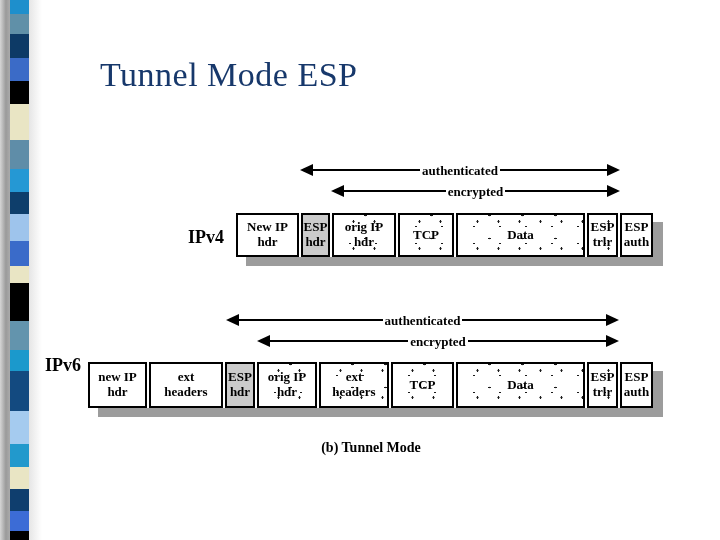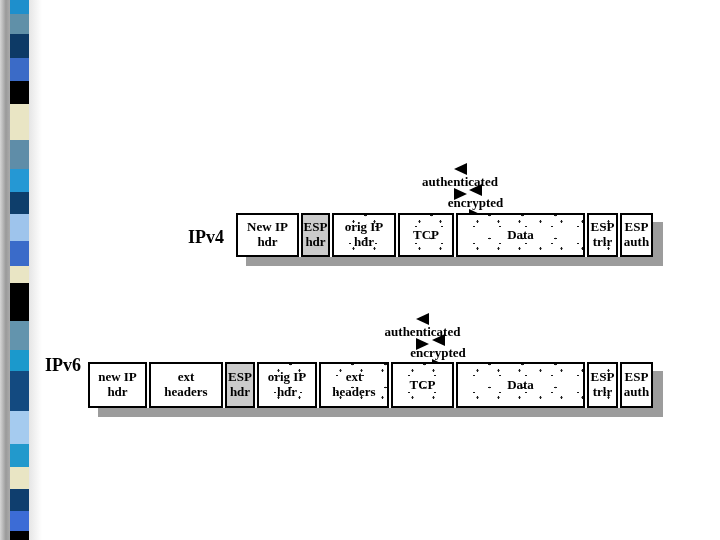--- a/index.html
+++ b/index.html
@@ -22,21 +22,21 @@
   }
   .edge-stripe > div { width:100%; }
 
   .title {
     position:absolute; left:100px; top:56px;
     font-size:34px; font-weight:400; letter-spacing:0.5px;
   }
 
   
   .arrow {
-    position:absolute; display:flex; align-items:center; height:14px;flex-direction:column;
+    position:absolute; display:flex; align-items:center; height:14px;
   }
   .arrow .line { flex:1; height:2px; background:#000; }
   .arrow .label {
     font-weight:bold; font-size:13px; color:#000; padding:0 2px;
     white-space:nowrap; line-height:1;
   }
   .ah { width:0; height:0; border-top:6px solid transparent; border-bottom:6px solid transparent; }
   .ah.left  { border-right:13px solid #000; }
   .ah.right { border-left:13px solid #000; }
 
@@ -94,20 +94,21 @@
       <div style="background: rgb(27, 153, 204); height: 21px;"></div>
       <div style="background: rgb(19, 74, 128); height: 40px;"></div>
       <div style="background: rgb(165, 203, 239); height: 33px;"></div>
       <div style="background: rgb(34, 153, 204); height: 23px;"></div>
       <div style="background: rgb(233, 229, 196); height: 22px;"></div>
       <div style="background: rgb(15, 62, 110); height: 22px;"></div>
       <div style="background: rgb(60, 108, 214); height: 20px;"></div>
       <div style="background: rgb(0, 0, 0); height: 9px;"></div>
     </div>
 
+  <h1 class="title" style="color: rgb(23, 56, 107);">Tunnel Mode ESP</h1>
 
   <div class="arrow" style="left:300px; top:163px; width:320px">
     <span class="ah left"></span>
     <span class="line"></span>
     <span class="label">authenticated</span>
     <span class="line"></span>
     <span class="ah right"></span>
   </div>
 
   <div class="arrow" style="left:331px; top:184px; width:289px">
@@ -165,14 +166,15 @@
     <div class="pbox speckled" style="width:70px">ext
 headers</div>
     <div class="pbox speckled" style="width:63px">TCP</div>
     <div class="pbox speckled" style="width:129px">Data</div>
     <div class="pbox speckled" style="width:31px">ESP
 trlr</div>
     <div class="pbox plain" style="width:33px">ESP
 auth</div>
   </div>
 
+  <div class="caption">(b) Tunnel Mode</div>
 
 </div>
 
 </body></html>

